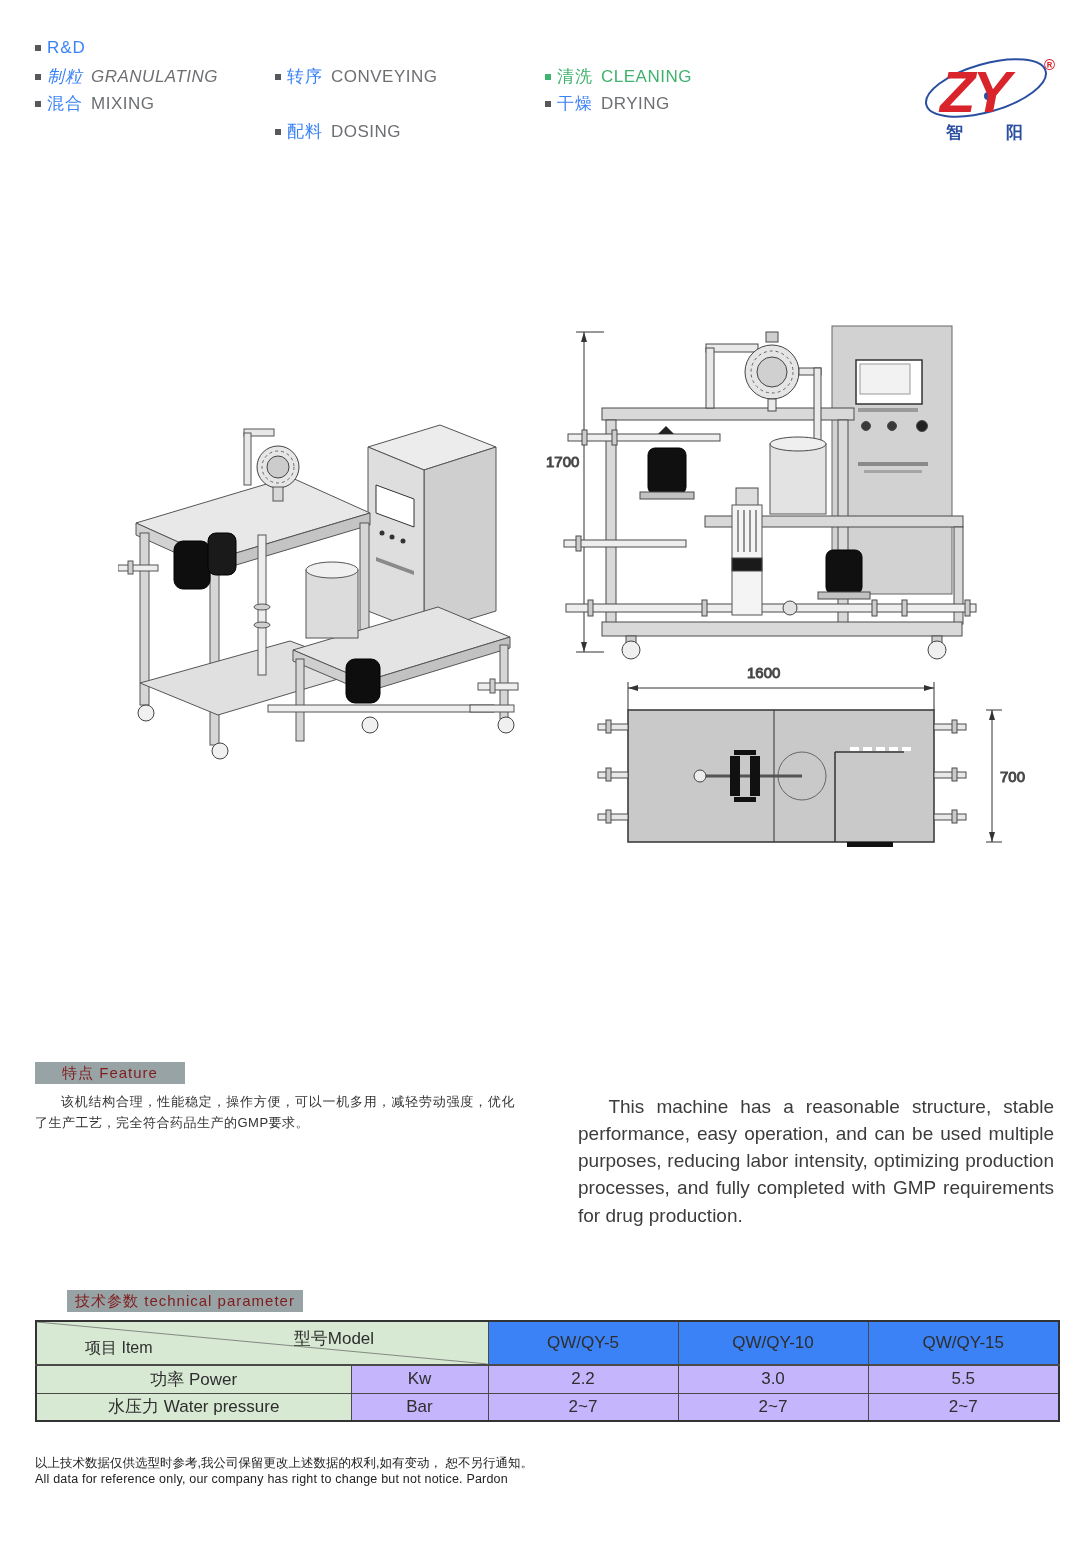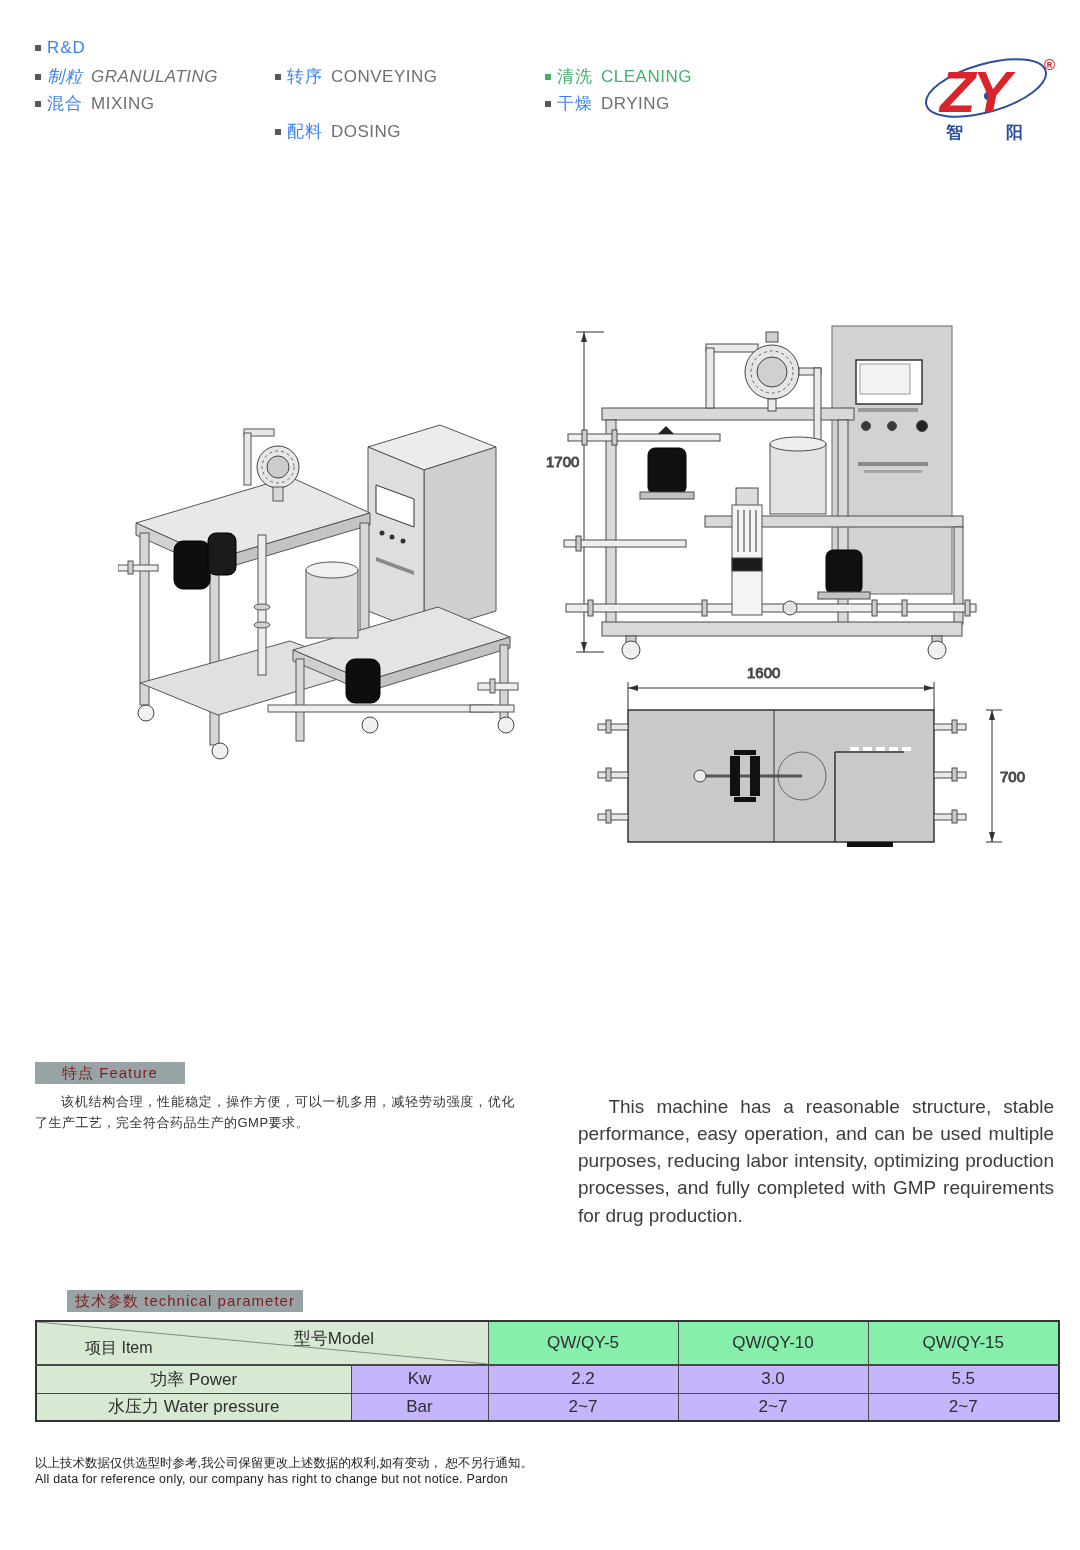--- a/index.html
+++ b/index.html
@@ -28,21 +28,21 @@
   .feature-cn { position:absolute; left:35px; top:1092px; width:480px; font-size:13px;
     line-height:1.6; text-align:justify; text-indent:2em; color:#333; letter-spacing:0.5px; }
   .feature-en { position:absolute; left:578px; top:1093px; width:476px; font-size:19px;
     line-height:1.43; text-align:justify; text-indent:1.6em; color:#3c3c3c; }
   
   table.params { position:absolute; left:35px; top:1320px; width:1023px;
     border-collapse:collapse; table-layout:fixed; }
   table.params td { border:1px solid #4a4a4a; text-align:center; vertical-align:middle;
     font-size:17px; color:#2e2e2e; height:28px; background:#c4b5fd; }
   table.params { border:2px solid #333; }
-  table.params tr.head td { height:44px; background:#86efac; border-bottom-width:2px; }
+  table.params tr.head td { height:44px; background:#3b82f6; border-bottom-width:2px; }
   td.corner { background:#d7e8d3 !important; position:relative; padding:0; }
   td.item-cell { background:#d7e8d3 !important; font-size:16px; }
   .corner .model-label { position:absolute; top:5px; left:57%; font-size:17px; color:#2e2e2e; }
   .corner .item-label  { position:absolute; bottom:5px; left:48px; font-size:16px; color:#2e2e2e;text-align:right; }
   .corner svg { position:absolute; inset:0; width:100%; height:100%; }
   
   .footer { position:absolute; left:35px; top:1455px; font-size:12.5px; line-height:1.3; color:#222; }
   .footer .en-line { letter-spacing:0.2px; }
 </style>
 </head>

